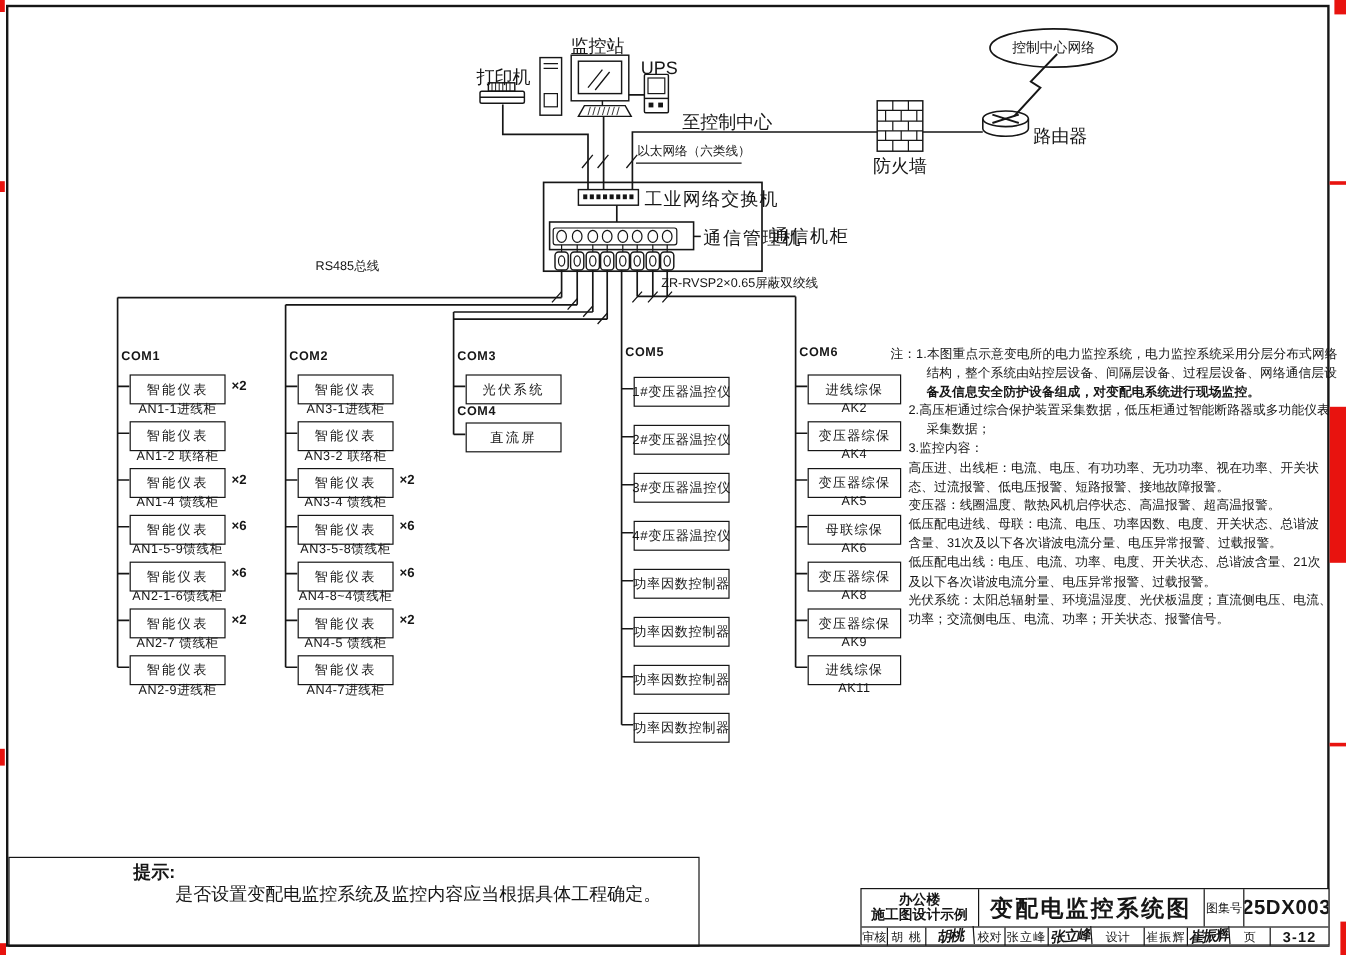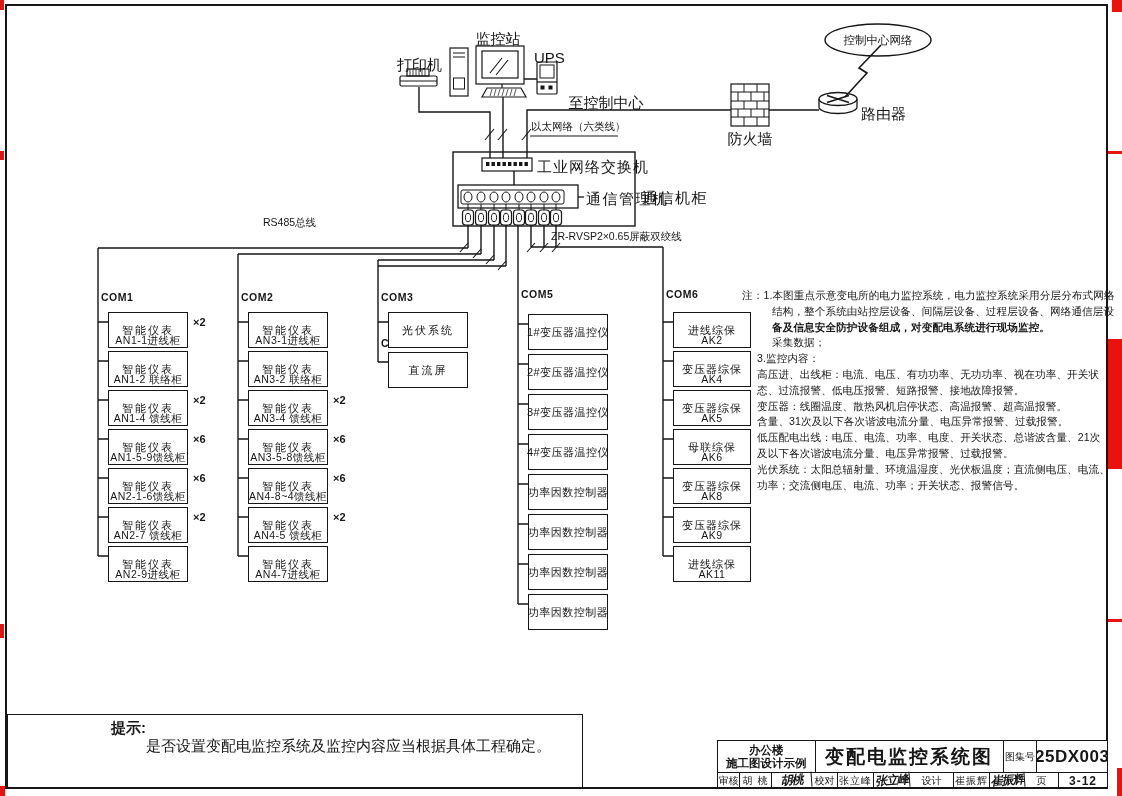--- a/index.html
+++ b/index.html
@@ -3,21 +3,21 @@
 <meta charset="utf-8">
 <style>
   html,body{margin:0;padding:0;background:#fff;}
   #stage{position:relative;width:1122px;height:796px;background:#ffffff;overflow:hidden;
          font-family:"Liberation Sans","DejaVu Sans",sans-serif;color:#161616;}
   #frame{position:absolute;left:5px;top:4px;width:1103px;height:785px;
          border:2px solid #161616;box-sizing:border-box;}
   svg.lines{position:absolute;left:0;top:0;width:1122px;height:796px;}
   .lbl{position:absolute;font-size:15px;white-space:nowrap;line-height:1.1;}
   .ctr{text-align:center;}
-  .box{position:absolute;height:36px;border:1.5px solid #161616;background:#fff;
+  .box{position:absolute;height:25px;border:1.5px solid #161616;background:#fff;
        box-sizing:border-box;display:flex;align-items:center;justify-content:center;
        font-size:11px;letter-spacing:2px;white-space:nowrap;}
   .cap{position:absolute;width:100px;text-align:center;font-size:10.5px;letter-spacing:.5px;white-space:nowrap;}
   .mult{position:absolute;font-size:11px;font-weight:600;white-space:nowrap;}
   .comlbl{position:absolute;font-size:10.5px;font-weight:600;letter-spacing:.5px;}
   .note-line{position:relative;font-size:10.6px;line-height:15.8px;white-space:nowrap;letter-spacing:.1px;}
   #notes{position:absolute;left:742px;top:288px;width:372px;}
   #tipbox{position:absolute;left:7px;top:714px;width:576px;height:75px;
           border:1.6px solid #161616;box-sizing:border-box;}
   .red{position:absolute;background:#e8130f;}
@@ -256,25 +256,27 @@
   <div class="cap" style="left:662px;top:490px;">AK8</div>
   <div class="box" style="left:673px;top:507px;width:78px;letter-spacing:1px;">变压器综保</div>
   <div class="cap" style="left:662px;top:529px;">AK9</div>
   <div class="box" style="left:673px;top:546px;width:78px;letter-spacing:1px;">进线综保</div>
   <div class="cap" style="left:662px;top:568px;">AK11</div>
 
   <div id="notes">
     <div class="note-line" style="margin-left:0;">注：1.本图重点示意变电所的电力监控系统，电力监控系统采用分层分布式网络</div>
     <div class="note-line" style="margin-left:30px;">结构，整个系统由站控层设备、间隔层设备、过程层设备、网络通信层设</div>
     <div class="note-line" style="margin-left:30px;font-weight:bold;">备及信息安全防护设备组成，对变配电系统进行现场监控。</div>
+    <div class="note-line" style="margin-left:15px;">2.高压柜通过综合保护装置采集数据，低压柜通过智能断路器或多功能仪表</div>
     <div class="note-line" style="margin-left:30px;">采集数据；</div>
     <div class="note-line" style="margin-left:15px;">3.监控内容：</div>
     <div class="note-line" style="margin-left:15px;">高压进、出线柜：电流、电压、有功功率、无功功率、视在功率、开关状</div>
     <div class="note-line" style="margin-left:15px;">态、过流报警、低电压报警、短路报警、接地故障报警。</div>
     <div class="note-line" style="margin-left:15px;">变压器：线圈温度、散热风机启停状态、高温报警、超高温报警。</div>
+    <div class="note-line" style="margin-left:15px;">低压配电进线、母联：电流、电压、功率因数、电度、开关状态、总谐波</div>
     <div class="note-line" style="margin-left:15px;">含量、31次及以下各次谐波电流分量、电压异常报警、过载报警。</div>
     <div class="note-line" style="margin-left:15px;">低压配电出线：电压、电流、功率、电度、开关状态、总谐波含量、21次</div>
     <div class="note-line" style="margin-left:15px;">及以下各次谐波电流分量、电压异常报警、过载报警。</div>
     <div class="note-line" style="margin-left:15px;">光伏系统：太阳总辐射量、环境温湿度、光伏板温度；直流侧电压、电流、</div>
     <div class="note-line" style="margin-left:15px;">功率；交流侧电压、电流、功率；开关状态、报警信号。</div>
   </div>
 
   <div id="tipbox"></div>
   <div class="lbl" style="left:111px;top:720px;font-weight:600;">提示:</div>
   <div class="lbl" style="left:146px;top:738px;">是否设置变配电监控系统及监控内容应当根据具体工程确定。</div>

